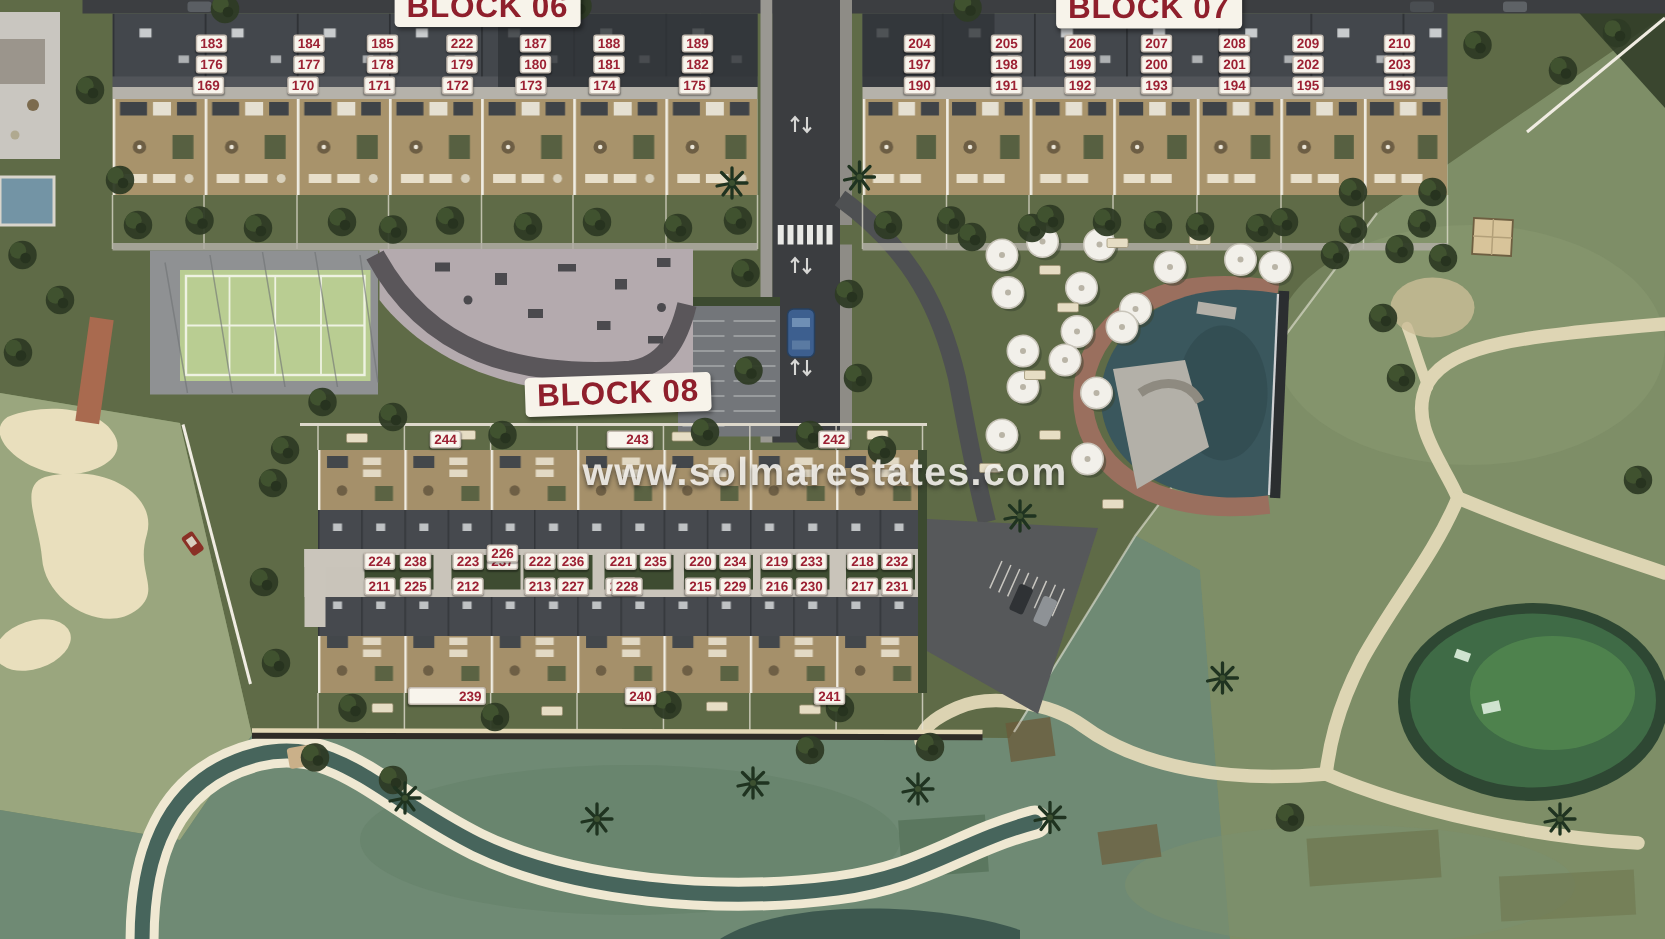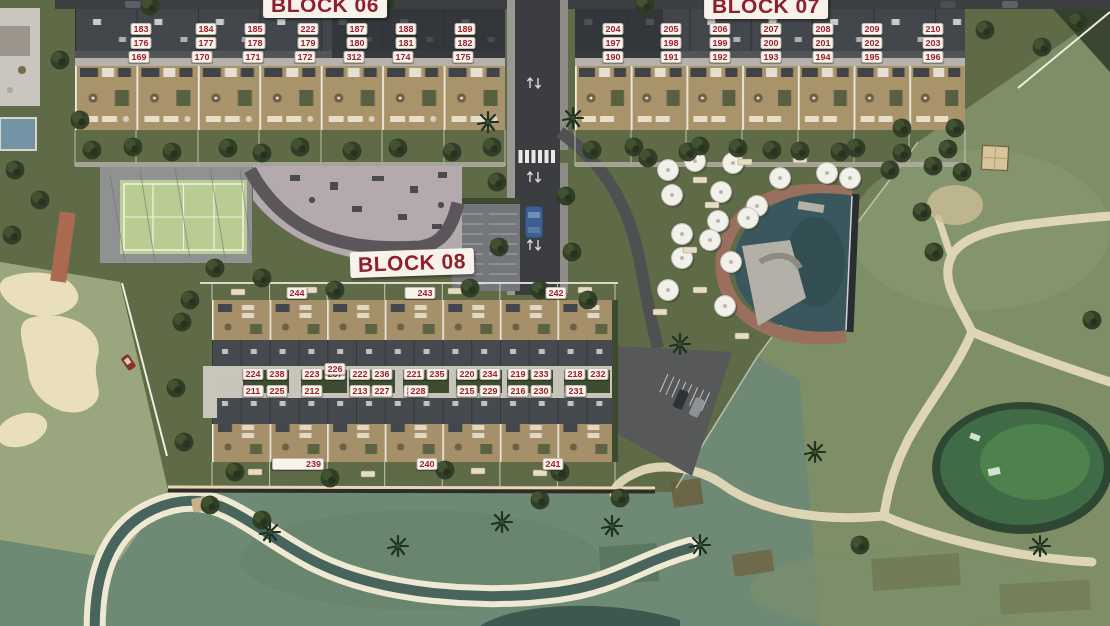--- a/index.html
+++ b/index.html
@@ -443,20 +443,21 @@
         <use href="#palm" x="488" y="122"></use>
     <use href="#palm" x="700" y="545"></use>
   </g>
 
   <g transform="rotate(-35 130 362)">
     <rect x="124" y="354" width="9" height="15" rx="2" fill="#8a3026"></rect>
     <rect x="126" y="357" width="5" height="6" fill="#d8cfc0"></rect>
   </g>
 </svg>
 
+<div class="watermark">www.solmarestates.com</div>
 
 <div>
 
 <div class="block-label" style="left: 325px; top: 5px;">BLOCK 06</div>
       <div class="block-label" style="left: 766px; top: 6px;">BLOCK 07</div>
       <div class="block-label" style="left: 412px; top: 263px; transform: translate(-50%, -50%) rotate(-2deg);">BLOCK 08</div>
     </div>
 
 <div>
 
@@ -471,21 +472,21 @@
       <div class="unit-label" style="left: 206px; top: 43px;">177</div>
       <div class="unit-label" style="left: 255px; top: 43px;">178</div>
       <div class="unit-label" style="left: 308px; top: 43px;">179</div>
       <div class="unit-label" style="left: 357px; top: 43px;">180</div>
       <div class="unit-label" style="left: 406px; top: 43px;">181</div>
       <div class="unit-label" style="left: 465px; top: 43px;">182</div>
       <div class="unit-label" style="left: 139px; top: 57px;">169</div>
       <div class="unit-label" style="left: 202px; top: 57px;">170</div>
       <div class="unit-label" style="left: 253px; top: 57px;">171</div>
       <div class="unit-label" style="left: 305px; top: 57px;">172</div>
-      <div class="unit-label" style="left: 354px; top: 57px;">312</div>
+      <div class="unit-label" style="left: 354px; top: 57px;">173</div>
       <div class="unit-label" style="left: 403px; top: 57px;">174</div>
       <div class="unit-label" style="left: 463px; top: 57px;">175</div>
       <div class="unit-label" style="left: 613px; top: 29px;">204</div>
       <div class="unit-label" style="left: 671px; top: 29px;">205</div>
       <div class="unit-label" style="left: 720px; top: 29px;">206</div>
       <div class="unit-label" style="left: 771px; top: 29px;">207</div>
       <div class="unit-label" style="left: 823px; top: 29px;">208</div>
       <div class="unit-label" style="left: 872px; top: 29px;">209</div>
       <div class="unit-label" style="left: 933px; top: 29px;">210</div>
       <div class="unit-label" style="left: 613px; top: 43px;">197</div>
@@ -522,21 +523,21 @@
       <div class="unit-label" style="left: 335px; top: 369px;">226</div>
       <div class="unit-label" style="left: 360px; top: 391px;">213</div>
       <div class="unit-label" style="left: 382px; top: 391px;">227</div>
       <div class="unit-label" style="left: 414px; top: 391px;">214</div>
       <div class="unit-label" style="left: 418px; top: 391px;">228</div>
       <div class="unit-label" style="left: 467px; top: 391px;">215</div>
       <div class="unit-label" style="left: 490px; top: 391px;">229</div>
       <div class="unit-label" style="left: 518px; top: 391px;">216</div>
       <div class="unit-label" style="left: 541px; top: 391px;">230</div>
       <div class="unit-label" style="left: 575px; top: 391px;">217</div>
-      <div class="unit-label" style="left: 576px; top: 391px;">231</div>
+      <div class="unit-label" style="left: 598px; top: 391px;">231</div>
       <div class="unit-label" style="left: 297px; top: 293px;">244</div>
       <div class="unit-label" style="left: 420px; top: 293px; padding-left: 12px;">243</div>
       <div class="unit-label" style="left: 556px; top: 293px;">242</div>
       <div class="unit-label" style="left: 298px; top: 464px; padding-left: 33px;">239</div>
       <div class="unit-label" style="left: 427px; top: 464px;">240</div>
       <div class="unit-label" style="left: 553px; top: 464px;">241</div>
     </div>
 
 </div>
 

